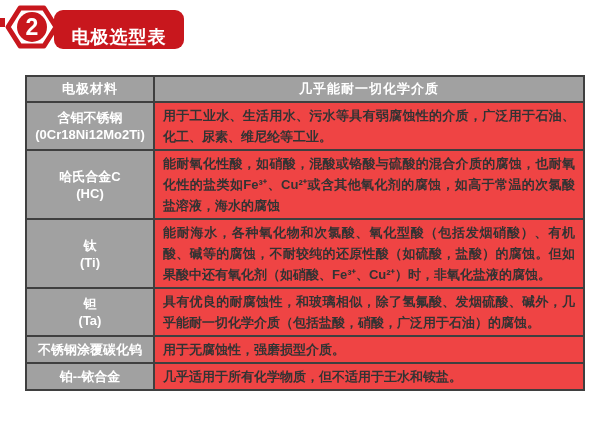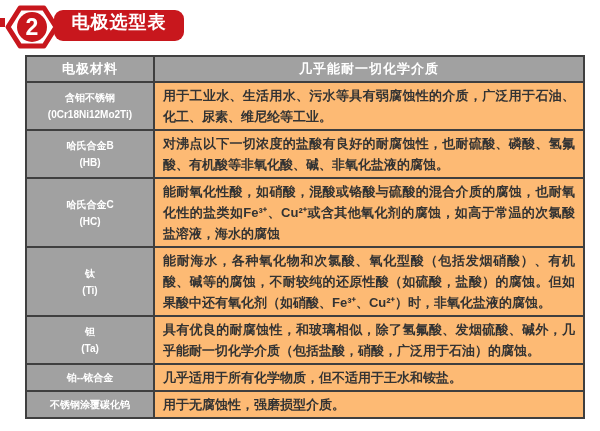--- a/index.html
+++ b/index.html
@@ -21,64 +21,65 @@
 
   
   .header { position: relative; height: 55px; }
   .edge-square {
     position: absolute; left: 0; top: 18px;
     width: 5px; height: 9px;
     background: var(--accent-red);
   }
   .banner {
     position: absolute; left: 54px; top: 10px;
-    width: 130px; height: 31px;
+    width: 130px; height: 39px;
     background: var(--accent-red);
     border-radius: 9px;
-    display: flex; align-items: flex-start; justify-content: center;
+    display: flex; align-items: flex-end; justify-content: center;
   }
   .banner .title {
     color: #ffffff;
     font-size: 18px;
     font-weight: bold;
     letter-spacing: 1px;
     white-space: nowrap;
   }
   .badge { position: absolute; left: 5px; top: 2px; }
 
   
   table.sel {
     border-collapse: collapse;
     margin-left: 25px;
     width: 558px;
     table-layout: fixed;
+    margin-top: 20px;
   }
   table.sel th, table.sel td {
     border: 2px solid var(--border-dark);
   }
   table.sel th {
     background: var(--cell-gray);
     color: #ffffff;
     font-size: 13px;
     font-weight: bold;
     height: 26px;
     letter-spacing: 1px;
   }
   td.mat {
     background: var(--cell-gray);
     color: #ffffff;
     font-weight: bold;
     text-align: center;
     vertical-align: middle;
-    font-size: 10px;
+    font-size: 13px;
     line-height: 17px;
     padding: 4px 2px;
   }
   td.desc {
-    background: #fdba74;
+    background: #ef4444;
     color: var(--desc-text);
     font-size: 13px;
     font-weight: 600;
     line-height: 21px;
     padding: 2px 8px;
     text-align: justify;
     vertical-align: middle;
   }
 </style>
 </head>
@@ -113,27 +114,20 @@
     </thead>
     <tbody>
   <tr>
     <td class="mat">
             <div>含钼不锈钢</div>
             <div>(0Cr18Ni12Mo2Ti)</div>
           </td>
     <td class="desc">用于工业水、生活用水、污水等具有弱腐蚀性的介质，广泛用于石油、化工、尿素、维尼纶等工业。</td>
   </tr>
 
-  <tr>
-    <td class="mat">
-            <div>哈氏合金B</div>
-            <div>(HB)</div>
-          </td>
-    <td class="desc">对沸点以下一切浓度的盐酸有良好的耐腐蚀性，也耐硫酸、磷酸、氢氟酸、有机酸等非氧化酸、碱、非氧化盐液的腐蚀。</td>
-  </tr>
 
   <tr>
     <td class="mat">
             <div>哈氏合金C</div>
             <div>(HC)</div>
           </td>
     <td class="desc">能耐氧化性酸，如硝酸，混酸或铬酸与硫酸的混合介质的腐蚀，也耐氧化性的盐类如Fe³⁺、Cu²⁺或含其他氧化剂的腐蚀，如高于常温的次氯酸盐溶液，海水的腐蚀</td>
   </tr>
 
   <tr>
@@ -147,27 +141,27 @@
   <tr>
     <td class="mat">
             <div>钽</div>
             <div>(Ta)</div>
           </td>
     <td class="desc">具有优良的耐腐蚀性，和玻璃相似，除了氢氟酸、发烟硫酸、碱外，几乎能耐一切化学介质（包括盐酸，硝酸，广泛用于石油）的腐蚀。</td>
   </tr>
 
   <tr>
     <td class="mat">
-            <div>铂--铱合金</div>
+            <div>不锈钢涂覆碳化钨</div>
           </td>
-    <td class="desc">几乎适用于所有化学物质，但不适用于王水和铵盐。</td>
+    <td class="desc">用于无腐蚀性，强磨损型介质。</td>
   </tr>
 
   <tr>
     <td class="mat">
-            <div>不锈钢涂覆碳化钨</div>
+            <div>铂--铱合金</div>
           </td>
-    <td class="desc">用于无腐蚀性，强磨损型介质。</td>
+    <td class="desc">几乎适用于所有化学物质，但不适用于王水和铵盐。</td>
   </tr>
 </tbody>
   </table>
 
 </div>
 
 </body></html>

